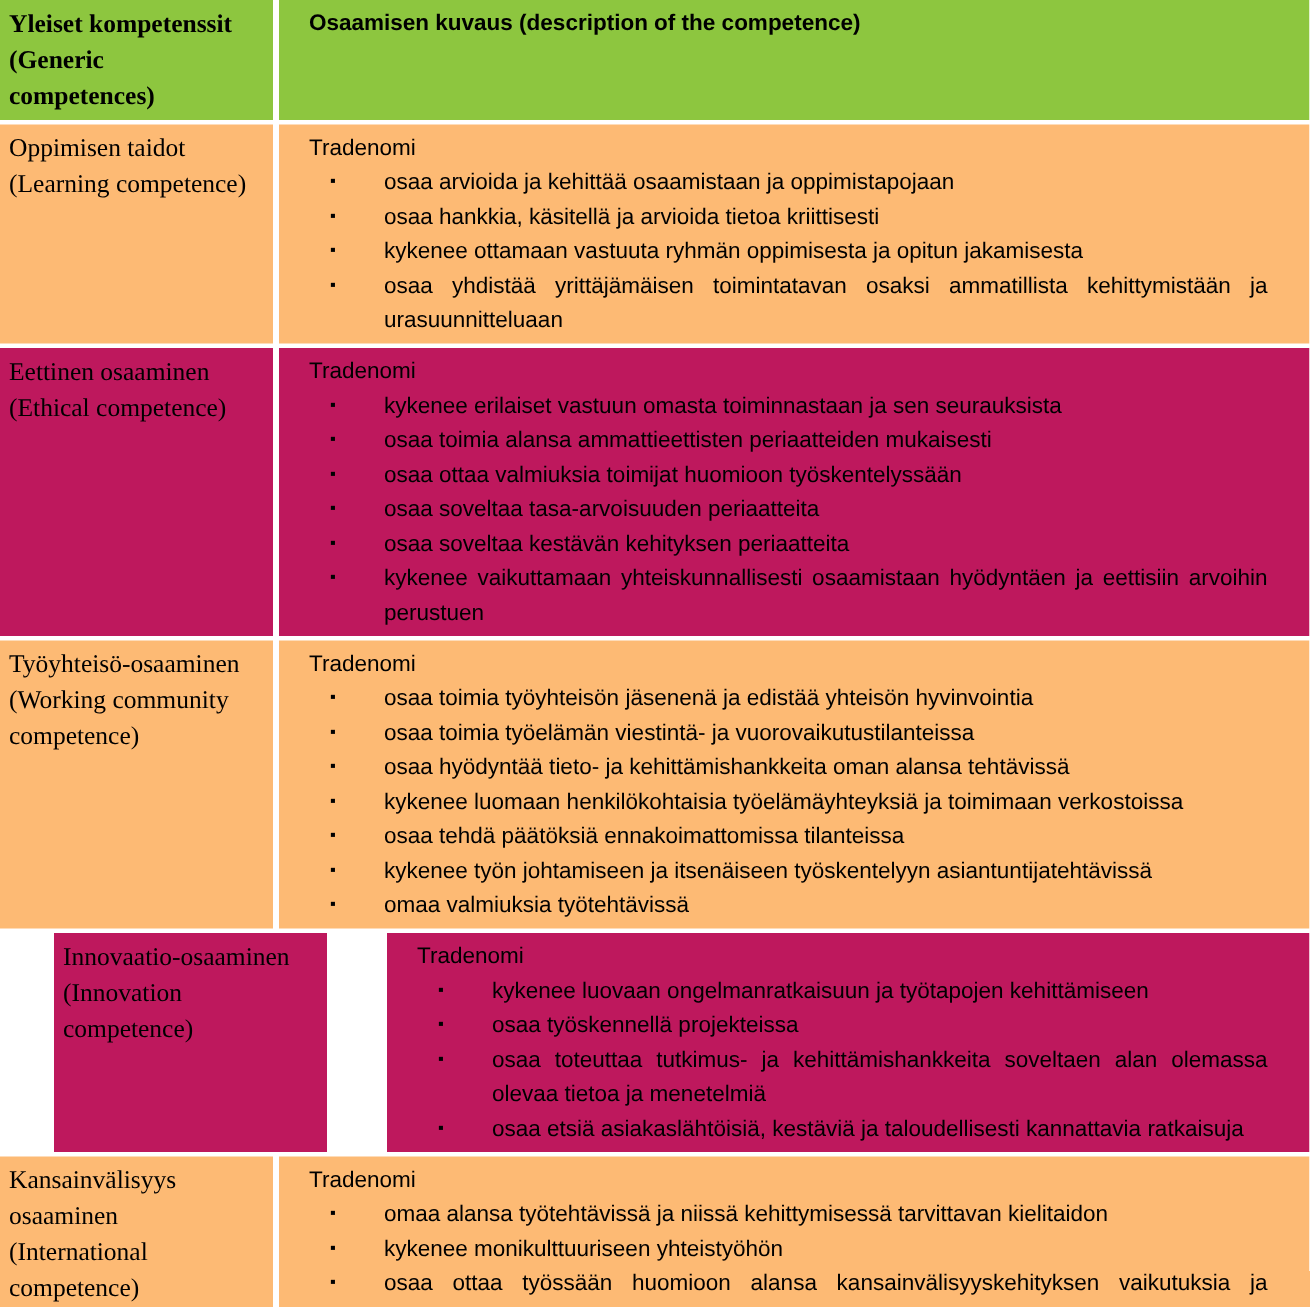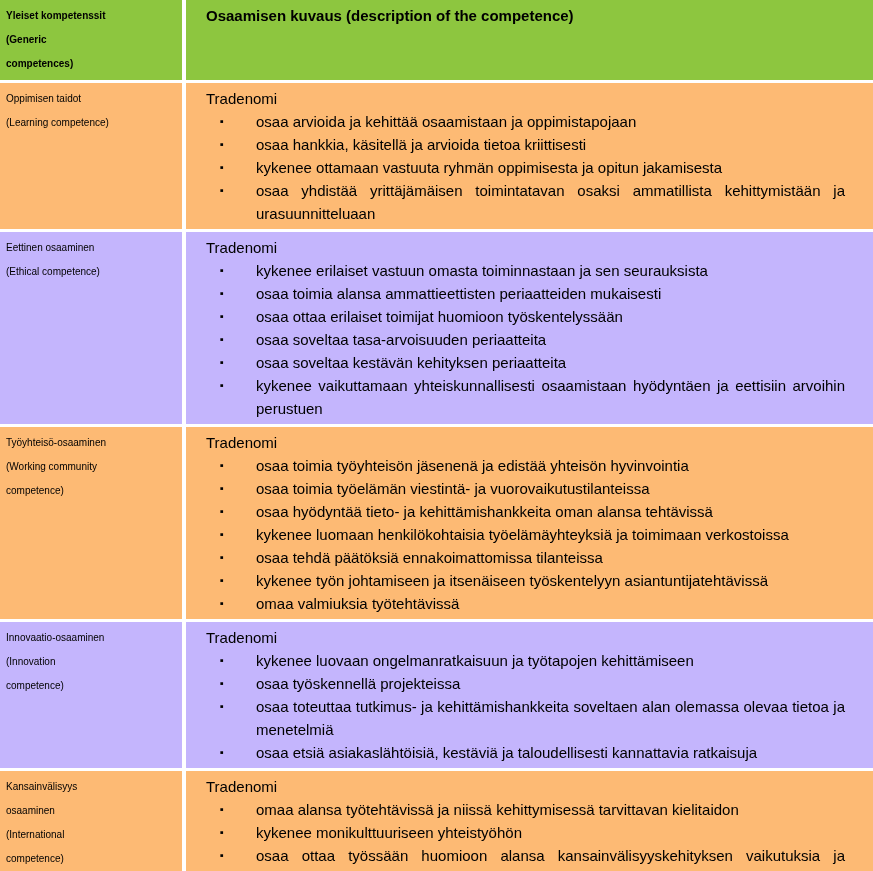--- a/index.html
+++ b/index.html
@@ -18,44 +18,45 @@
     column-gap: 4px;        
     margin-top: 3px;        
     align-items: stretch;
   }
   .row:first-child { margin-top: 0; }
   .cell-left {
     flex: 0 0 182px;
     width: 182px;
     box-sizing: border-box;
     padding: 4px 4px 4px 6px;
-    font-size: 10px;
+    font-size: 17px;
     line-height: 24px;
     white-space: pre-line;
+    font-family: Liberation Serif, serif;
   }
   .cell-right {
     flex: 1 1 auto;
     box-sizing: border-box;
     padding: 4px 8px 4px 20px;
     font-size: 15px;
     line-height: 23px;
   }
   .row-header .cell-left,
   .row-header .cell-right {
     background: #8DC63F;
     font-weight: bold;
     min-height: 79px;
   }
   .row-light .cell-left, .row-light .cell-right { background: #fdba74; }
-  .row-medium .cell-left, .row-medium .cell-right { background: #c4b5fd; }
+  .row-medium .cell-left, .row-medium .cell-right { background: #be185d; }
 
   .r1 .cell-left, .r1 .cell-right { min-height: 146px; }
   .r2 .cell-left, .r2 .cell-right { min-height: 189px; }
   .r3 .cell-left, .r3 .cell-right { min-height: 191px; }
-  .r4 .cell-left, .r4 .cell-right { min-height: 134px; }
+  .r4 .cell-left, .r4 .cell-right { min-height: 134px; margin-left: 36px; }
   .r5 .cell-left, .r5 .cell-right { min-height: 104px; }
 
   .degree { line-height: 23px; }
 
   ul.bullets {
     margin: 0;
     padding: 0;
     list-style: none;
   }
   ul.bullets li {
@@ -125,21 +126,21 @@
           <li>
             <span class="marker">▪</span>
             <span class="btext">kykenee erilaiset vastuun omasta toiminnastaan ja sen seurauksista</span>
           </li>
           <li>
             <span class="marker">▪</span>
             <span class="btext">osaa toimia alansa ammattieettisten periaatteiden mukaisesti</span>
           </li>
           <li>
             <span class="marker">▪</span>
-            <span class="btext">osaa ottaa erilaiset toimijat huomioon työskentelyssään</span>
+            <span class="btext">osaa ottaa valmiuksia toimijat huomioon työskentelyssään</span>
           </li>
           <li>
             <span class="marker">▪</span>
             <span class="btext">osaa soveltaa tasa-arvoisuuden periaatteita</span>
           </li>
           <li>
             <span class="marker">▪</span>
             <span class="btext">osaa soveltaa kestävän kehityksen periaatteita</span>
           </li>
           <li>

